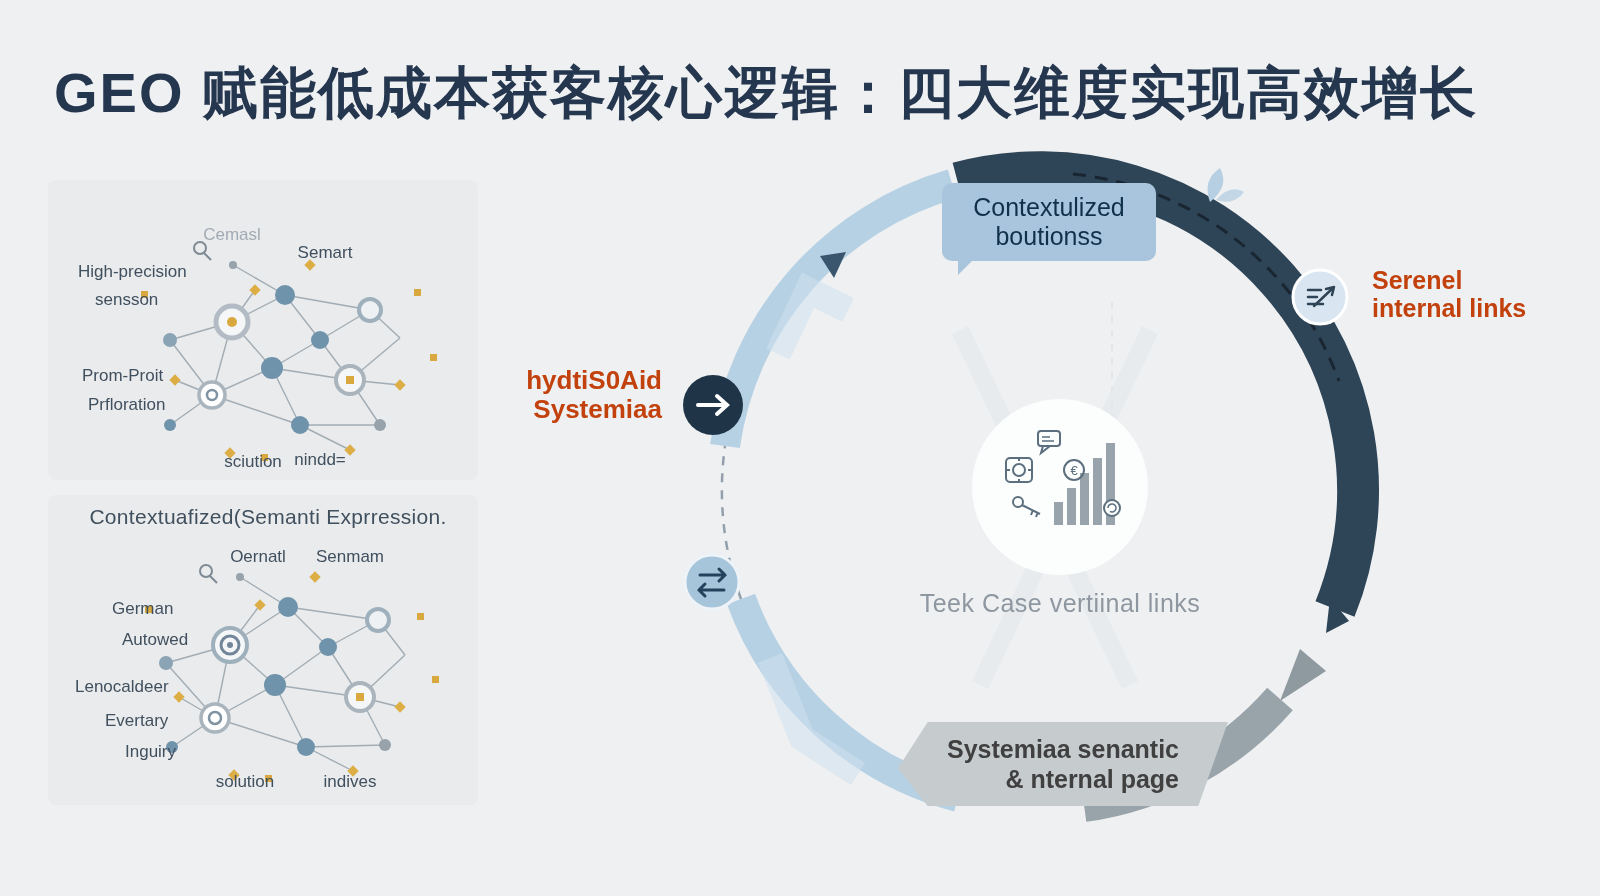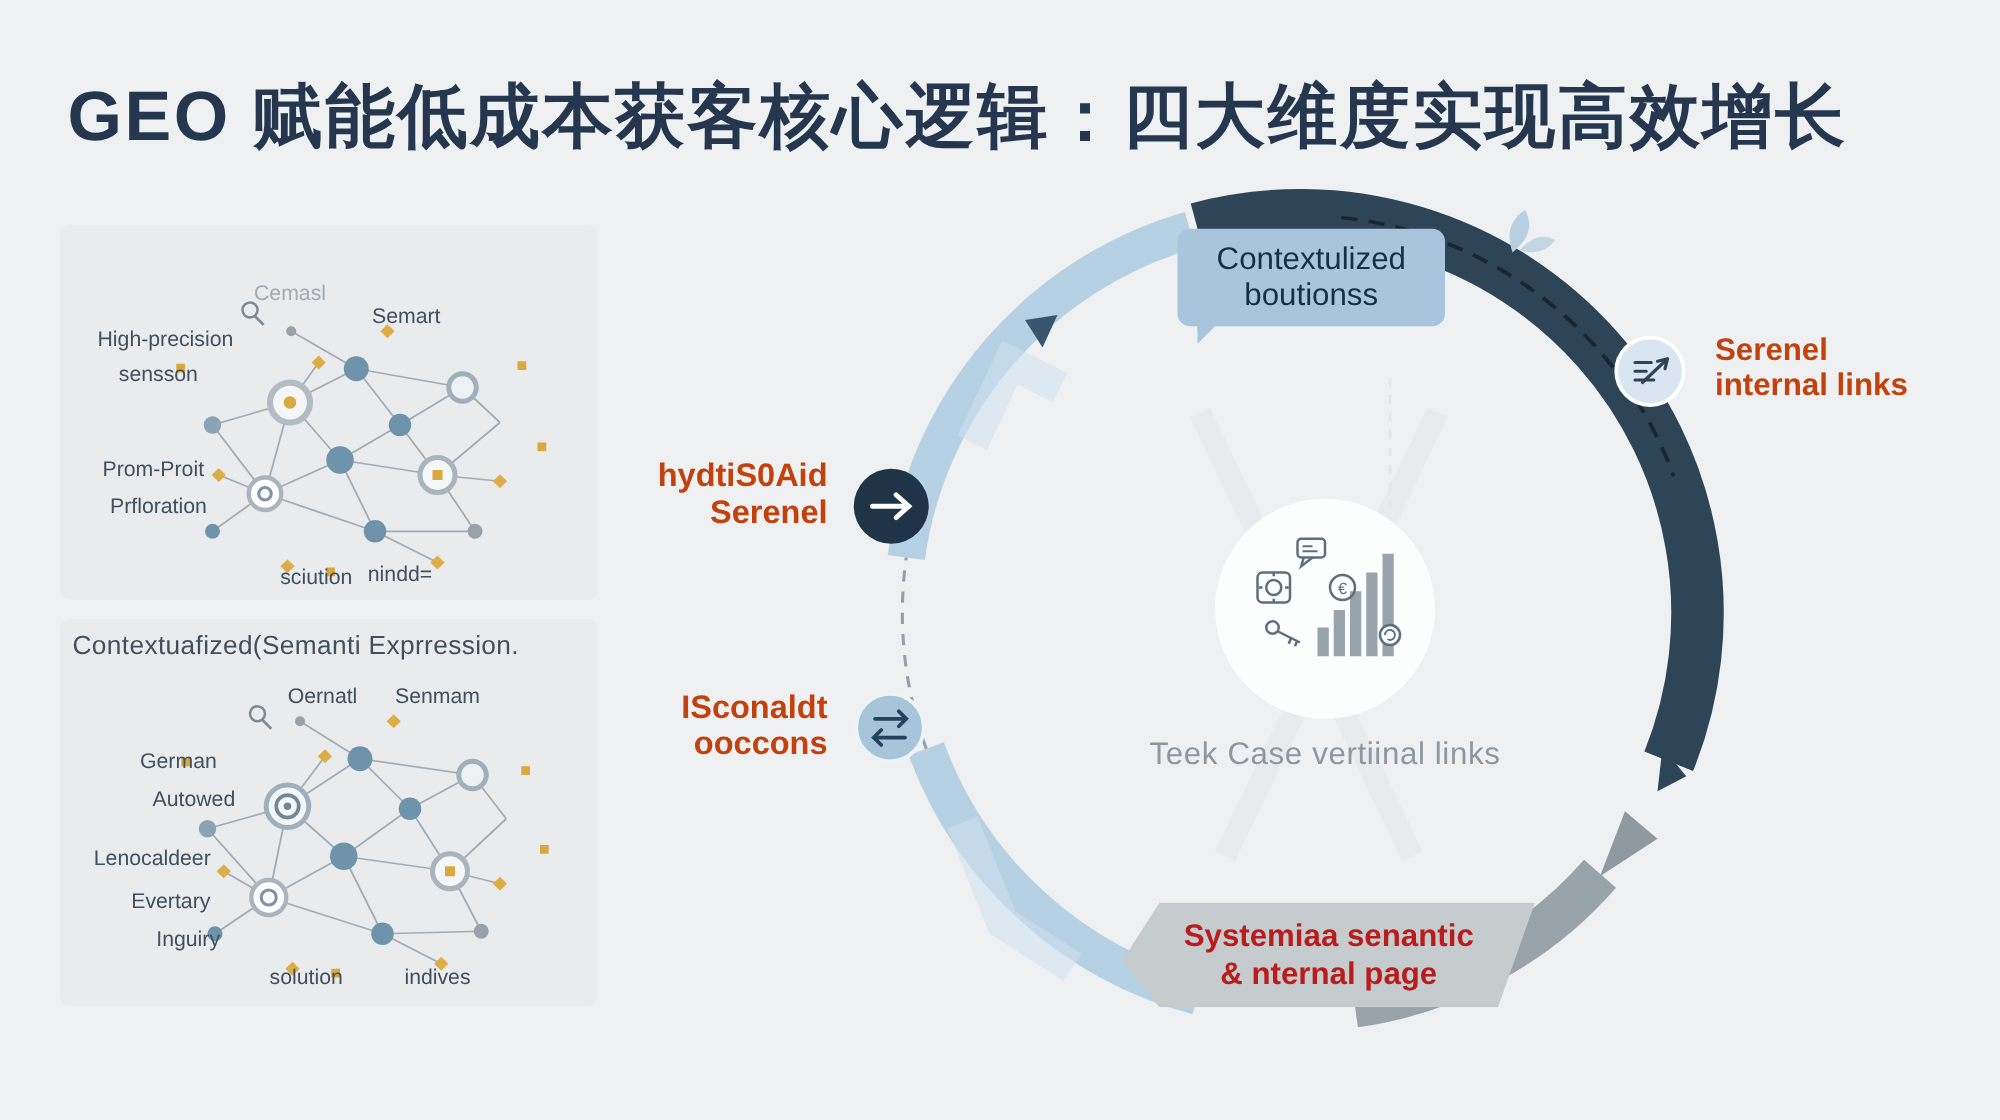--- a/index.html
+++ b/index.html
@@ -4,21 +4,21 @@
 <style>
   html,body{margin:0;padding:0;background:#eef0f2;}
   .stage{position:relative;width:1600px;height:896px;overflow:hidden;
          background:linear-gradient(180deg,#f2f4f6 0%,#edeff1 55%,#e9eceе 100%);
          background-color:#eef0f2;
          font-family:"Liberation Sans",sans-serif;}
   .title{position:absolute;left:54px;top:40px;font-size:56px;font-weight:700;
          color:#25364f;letter-spacing:2px;white-space:nowrap;margin-top:16px;}
   .panel{position:absolute;left:48px;width:430px;background:#e9ebed;border-radius:8px;}
   .panel.p1{top:180px;height:300px;}
-  .panel.p2{top:495px;height:310px;}
+  .panel.p2{top:495px;height:310px;text-align:center;}
   .panel-title{font-size:21px;font-weight:500;color:#41505e;padding:10px 0 0 10px;letter-spacing:.3px;}
   .graph{position:absolute;left:0;}
   .p1 .graph{top:35px;}
   .p2 .graph{top:40px;}
   .glabel{fill:#41505e;font-size:17px;font-weight:500;font-family:"Liberation Sans",sans-serif;}
   .glabel.dim{fill:#a2abb3;}
   .edges{stroke:#9aa5ad;stroke-width:1.4;fill:none;opacity:.9;}
   .cycle-svg{position:absolute;left:650px;top:140px;}
   .cyc-label{position:absolute;font-weight:700;color:#c2410c;font-size:26px;line-height:1.12;white-space:pre-line;}
   .lbl-left-upper{left:470px;top:366px;width:192px;text-align:right;}
@@ -27,22 +27,22 @@
   .center-caption{position:absolute;left:900px;top:589px;width:320px;text-align:center;
                   font-size:25px;color:#8e97a0;font-weight:400;letter-spacing:.5px;}
   .banner-top{position:absolute;left:942px;top:183px;width:214px;height:78px;background:#a9c5dd;
               border-radius:10px;display:flex;align-items:center;justify-content:center;
               text-align:center;font-size:25px;font-weight:400;color:#11304a;line-height:1.15;
               white-space:pre-line;z-index:5;}
   .banner-top:after{content:"";position:absolute;left:16px;bottom:-14px;
               border:10px solid transparent;border-top-color:#a9c5dd;border-left-color:#a9c5dd;}
   .banner-bottom{position:absolute;left:898px;top:722px;width:330px;height:84px;background:#c6cbce;
               clip-path:polygon(0 55%,9% 0,100% 0,91% 100%,9% 100%);
-              display:flex;align-items:center;justify-content:center;text-align:center;
-              font-size:25px;font-weight:700;color:#b91c1c;line-height:1.2;white-space:pre-line;z-index:5;}
+              display:flex;align-items:center;justify-content:center;text-align:right;
+              font-size:25px;font-weight:700;color:#404040;line-height:1.2;white-space:pre-line;z-index:5;}
 </style>
 </head>
 <body>
 
 <div class="stage">
 
   <h1 class="title">GEO 赋能低成本获客核心逻辑：四大维度实现高效增长</h1>
 
   <section class="panel p1">
     <svg class="graph" width="430" height="265" viewBox="0 0 430 265">
@@ -218,20 +218,18 @@
         <path d="M458 368 a 4 4 0 1 1 2 3.4" stroke="#5c6f7e" stroke-width="1.5" fill="none"></path>
       </g>
     </g>
   </svg>
 
   <div class="banner-top">Contextulized
 boutionss</div>
   <div class="banner-bottom">Systemiaa senantic
 &amp; nternal page</div>
   <div class="cyc-label lbl-left-upper">hydtiS0Aid
-Serenel</div>
-  <div class="cyc-label lbl-left-lower">ISconaldt
-ooccons</div>
+Systemiaa</div>
   <div class="cyc-label lbl-right">Serenel
 internal links</div>
   <div class="center-caption">Teek Case vertiinal links</div>
 
 </div>
 
 </body></html>

